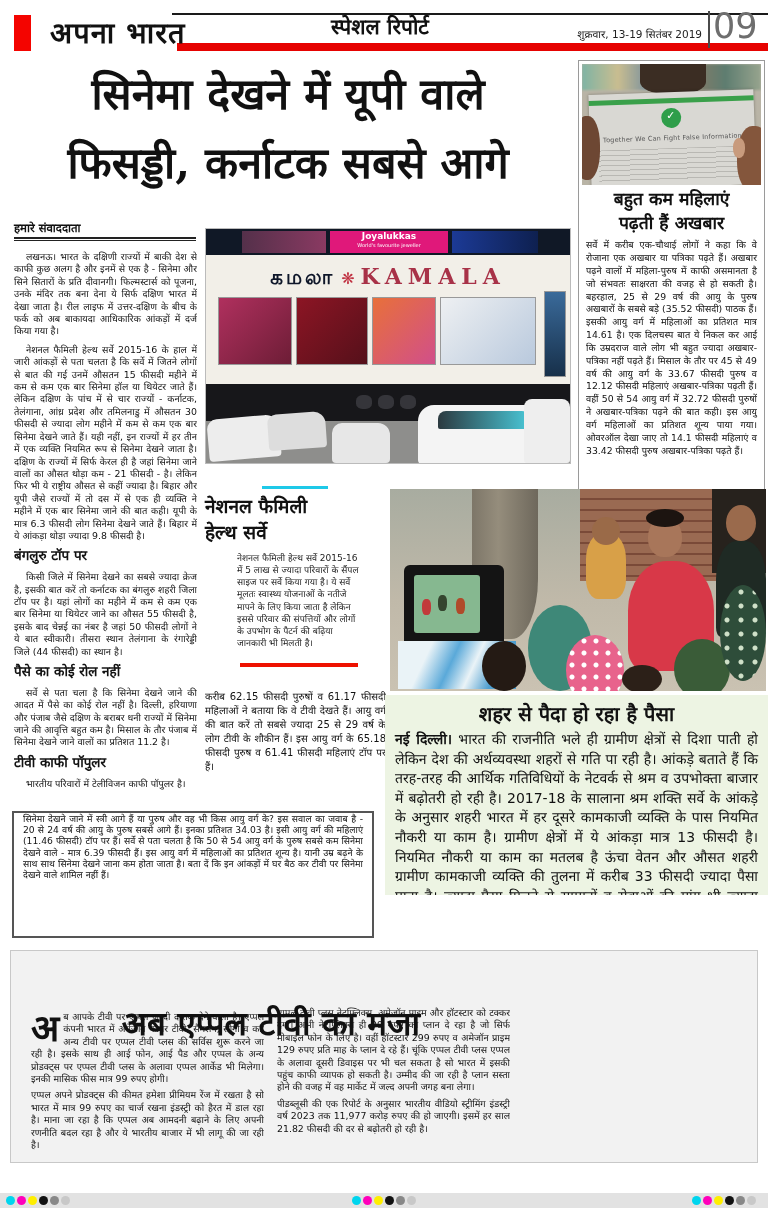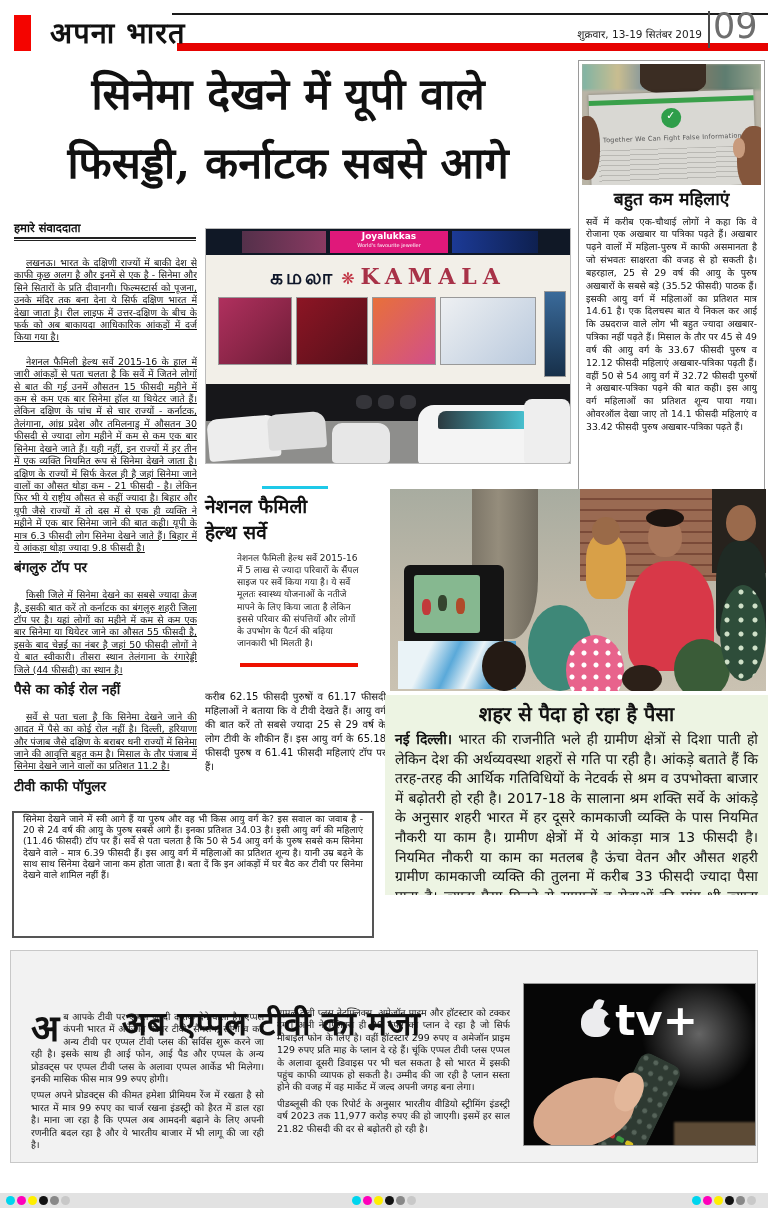--- a/index.html
+++ b/index.html
@@ -37,21 +37,21 @@
         background:repeating-linear-gradient(180deg,#b9b8b3 0 1px,transparent 1px 5px);}
   .np-hand-l{position:absolute;left:-8px;top:52px;width:26px;height:64px;border-radius:45%;background:#6d4733;}
   .np-hand-r{position:absolute;right:-10px;top:62px;width:34px;height:66px;border-radius:45%;background:#84563c;}
   .np-finger{position:absolute;right:16px;top:74px;width:12px;height:20px;border-radius:45%;background:#c89b7d;}
   .sb-heading{text-align:center;font-size:17.5px;font-weight:bold;line-height:1.35;margin-top:2px;}
   .sb-body{padding:4px 7px 0 7px;font-size:9.3px;line-height:1.38;text-align:justify;}
   
   .byline{left:14px;top:220px;font-size:11.5px;font-weight:bold;}
   .byline-rule{left:14px;top:237px;width:182px;height:4px;border-top:2px solid #222;border-bottom:1px solid #222;box-sizing:border-box;}
   .leftcol{left:14px;top:245px;width:183px;height:554px;font-size:9.4px;line-height:1.32;text-align:justify;overflow:hidden;}
-  .leftcol p{margin:12px 0 3px 0;text-indent:12px;text-decoration:underline;}
+  .leftcol p{margin:6px 0 3px 0;text-indent:12px;}
   .leftcol h3{margin:5px 0 2px 0;font-size:13.5px;font-weight:bold;text-indent:0;}
   
   .cinema{left:205px;top:228px;width:366px;height:236px;border:1px solid #bbb;box-sizing:border-box;overflow:hidden;background:#f2efe8;}
   .cin-billboard{position:absolute;left:0;top:0;width:100%;height:26px;background:#101826;}
   .cin-bb1{position:absolute;left:36px;top:2px;width:84px;height:22px;background:linear-gradient(90deg,#54304a,#8a3a62);}
   .cin-bb2{position:absolute;left:124px;top:2px;width:118px;height:22px;background:#e0187a;color:#fff;text-align:center;}
   .cin-bb2 .bb-brand{display:block;font-size:9px;font-weight:bold;line-height:11px;}
   .cin-bb2 .bb-sub{display:block;font-size:5px;line-height:6px;}
   .cin-bb3{position:absolute;left:246px;top:2px;width:86px;height:22px;background:linear-gradient(90deg,#1c3a96,#0e2050);}
   .cin-sign{position:absolute;left:0;top:34px;width:100%;text-align:center;white-space:nowrap;}
@@ -127,20 +127,21 @@
 </style>
 </head>
 <body>
 
 <div class="page">
 
   <div class="abs hdr-topline"></div>
   <div class="abs hdr-redbar"></div>
   <div class="abs masthead-block"></div>
   <div class="abs masthead-title">अपना भारत</div>
+  <div class="abs section-title">स्पेशल रिपोर्ट</div>
   <div class="abs hdr-date">शुक्रवार, 13-19 सितंबर 2019</div>
   <div class="abs hdr-vline"></div>
   <div class="abs page-num">09</div>
 
   <div class="abs headline">
     <span>सिनेमा देखने में यूपी वाले</span>
     <span>फिसड्डी, कर्नाटक सबसे आगे</span>
   </div>
 
   <div class="abs sidebar">
@@ -152,20 +153,21 @@
         <div class="np-shield"></div>
         <div class="np-headline">Together We Can Fight False Information</div>
         <div class="np-lines"></div>
       </div>
       <div class="np-hand-l"></div>
       <div class="np-hand-r"></div>
       <div class="np-finger"></div>
     </div>
     <div class="sb-heading">
       <span style="display:block;">बहुत कम महिलाएं</span>
+      <span style="display:block;">पढ़ती हैं अखबार</span>
     </div>
     <div class="sb-body">सर्वे में करीब एक-चौथाई लोगों ने कहा कि वे रोजाना एक अखबार या पत्रिका पढ़ते हैं। अखबार पढ़ने वालों में महिला-पुरुष में काफी असमानता है जो संभवतः साक्षरता की वजह से हो सकती है। बहरहाल, 25 से 29 वर्ष की आयु के पुरुष अखबारों के सबसे बड़े (35.52 फीसदी) पाठक हैं। इसकी आयु वर्ग में महिलाओं का प्रतिशत मात्र 14.61 है। एक दिलचस्प बात ये निकल कर आई कि उम्रदराज वाले लोग भी बहुत ज्यादा अखबार-पत्रिका नहीं पढ़ते हैं। मिसाल के तौर पर 45 से 49 वर्ष की आयु वर्ग के 33.67 फीसदी पुरुष व 12.12 फीसदी महिलाएं अखबार-पत्रिका पढ़ती हैं। वहीं 50 से 54 आयु वर्ग में 32.72 फीसदी पुरुषों ने अखबार-पत्रिका पढ़ने की बात कही। इस आयु वर्ग महिलाओं का प्रतिशत शून्य पाया गया। ओवरऑल देखा जाए तो 14.1 फीसदी महिलाएं व 33.42 फीसदी पुरुष अखबार-पत्रिका पढ़ते हैं।</div>
   </div>
 
   <div class="abs byline">हमारे संवाददाता</div>
   <div class="abs byline-rule"></div>
   <div class="abs leftcol">
     <p>लखनऊ। भारत के दक्षिणी राज्यों में बाकी देश से काफी कुछ अलग है और इनमें से एक है - सिनेमा और सिने सितारों के प्रति दीवानगी। फिल्मस्टार्स को पूजना, उनके मंदिर तक बना देना ये सिर्फ दक्षिण भारत में देखा जाता है। रील लाइफ में उत्तर-दक्षिण के बीच के फर्क को अब बाकायदा आधिकारिक आंकड़ों में दर्ज किया गया है।</p>
     <p>नेशनल फैमिली हेल्थ सर्वे 2015-16 के हाल में जारी आंकड़ों से पता चलता है कि सर्वे में जितने लोगों से बात की गई उनमें औसतन 15 फीसदी महीने में कम से कम एक बार सिनेमा हॉल या थियेटर जाते हैं। लेकिन दक्षिण के पांच में से चार राज्यों - कर्नाटक, तेलंगाना, आंध्र प्रदेश और तमिलनाडु में औसतन 30 फीसदी से ज्यादा लोग महीने में कम से कम एक बार सिनेमा देखने जाते हैं। यही नहीं, इन राज्यों में हर तीन में एक व्यक्ति नियमित रूप से सिनेमा देखने जाता है। दक्षिण के राज्यों में सिर्फ केरल ही है जहां सिनेमा जाने वालों का औसत थोड़ा कम - 21 फीसदी - है। लेकिन फिर भी ये राष्ट्रीय औसत से कहीं ज्यादा है। बिहार और यूपी जैसे राज्यों में तो दस में से एक ही व्यक्ति ने महीने में एक बार सिनेमा जाने की बात कही। यूपी के मात्र 6.3 फीसदी लोग सिनेमा देखने जाते हैं। बिहार में ये आंकड़ा थोड़ा ज्यादा 9.8 फीसदी है।</p>
     <h3>बंगलुरु टॉप पर</h3>
@@ -257,38 +259,20 @@
   <div class="abs applebox">
     <div class="ap-head">अब एप्पल टीवी का मजा</div>
     <div class="ap-col ap-col1">
       <p><span class="dropcap">अ</span><span>ब आपके टीवी पर एप्पल जल्दी दस्तक देने वाला है। एप्पल कंपनी भारत में अमेजॉन फायर टीवी, सैमसंग, सोनी व कई अन्य टीवी पर एप्पल टीवी प्लस की सर्विस शुरू करने जा रही है। इसके साथ ही आई फोन, आई पैड और एप्पल के अन्य प्रोडक्ट्स पर एप्पल टीवी प्लस के अलावा एप्पल आर्केड भी मिलेगा। इनकी मासिक फीस मात्र 99 रुपए होगी।</span></p>
       <p>एप्पल अपने प्रोडक्ट्स की कीमत हमेशा प्रीमियम रेंज में रखता है सो भारत में मात्र 99 रुपए का चार्ज रखना इंडस्ट्री को हैरत में डाल रहा है। माना जा रहा है कि एप्पल अब आमदनी बढ़ाने के लिए अपनी रणनीति बदल रहा है और ये भारतीय बाजार में भी लागू की जा रही है।</p>
     </div>
     <div class="ap-col ap-col2">
       <p>एप्पल टीवी प्लस नेटफ्लिक्स, अमेजॉन प्राइम और हॉटस्टार को टक्कर देगा। अभी नेटफ्लिक्स ही 99 रुपए का प्लान दे रहा है जो सिर्फ मोबाइल फोन के लिए है। वहीं हॉटस्टार 299 रुपए व अमेजॉन प्राइम 129 रुपए प्रति माह के प्लान दे रहे हैं। चूंकि एप्पल टीवी प्लस एप्पल के अलावा दूसरी डिवाइस पर भी चल सकता है सो भारत में इसकी पहुंच काफी व्यापक हो सकती है। उम्मीद की जा रही है प्लान सस्ता होने की वजह में वह मार्केट में जल्द अपनी जगह बना लेगा।</p>
       <p>पीडब्लूसी की एक रिपोर्ट के अनुसार भारतीय वीडियो स्ट्रीमिंग इंडस्ट्री वर्ष 2023 तक 11,977 करोड़ रुपए की हो जाएगी। इसमें हर साल 21.82 फीसदी की दर से बढ़ोतरी हो रही है।</p>
     </div>
-    <div class="ap-img">
-      <div class="atv-glow"></div>
-      <div class="atv-row">
-        <span class="apple-glyph">
-          <span class="apple-leaf"></span>
-          <span class="apple-bite"></span>
-        </span><span class="atv-text">tv+</span>
-      </div>
-      <div class="remote">
-        <div class="rbtn" style="left:4px;top:88px;background:#c83030;"></div>
-        <div class="rbtn" style="left:14px;top:88px;background:#3a9a40;"></div>
-        <div class="rbtn" style="left:24px;top:88px;background:#d8c020;"></div>
-        <div class="rbtn" style="left:34px;top:88px;background:#2858c8;"></div>
-      </div>
-      <div class="hand"></div>
-      <div class="thumb"></div>
-      <div class="wood"></div>
-    </div>
   </div>
 
   <div class="abs regbar">
     <div class="dots" style="left:6px;">
       <span class="dot" style="background:#00d5ee;"></span><span class="dot" style="background:#ff00bb;"></span><span class="dot" style="background:#ffee00;"></span><span class="dot" style="background:#111;"></span><span class="dot" style="background:#888;"></span><span class="dot" style="background:#c8c8c8;"></span>
     </div>
     <div class="dots" style="left:352px;">
       <span class="dot" style="background:#00d5ee;"></span><span class="dot" style="background:#ff00bb;"></span><span class="dot" style="background:#ffee00;"></span><span class="dot" style="background:#111;"></span><span class="dot" style="background:#888;"></span><span class="dot" style="background:#c8c8c8;"></span>
     </div>
     <div class="dots" style="left:692px;">

